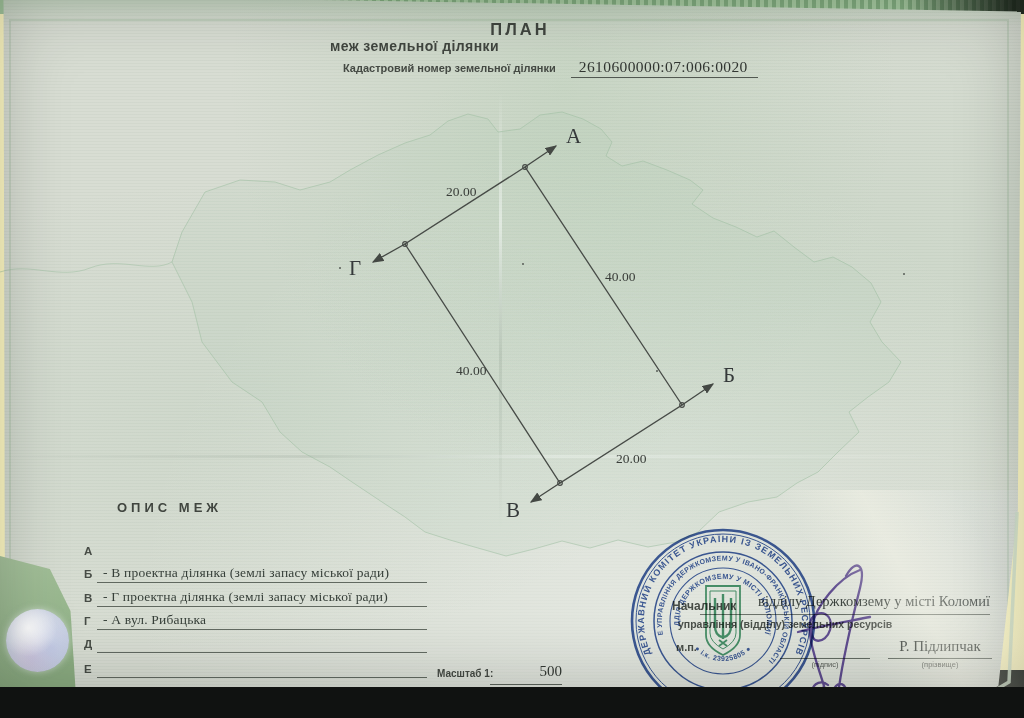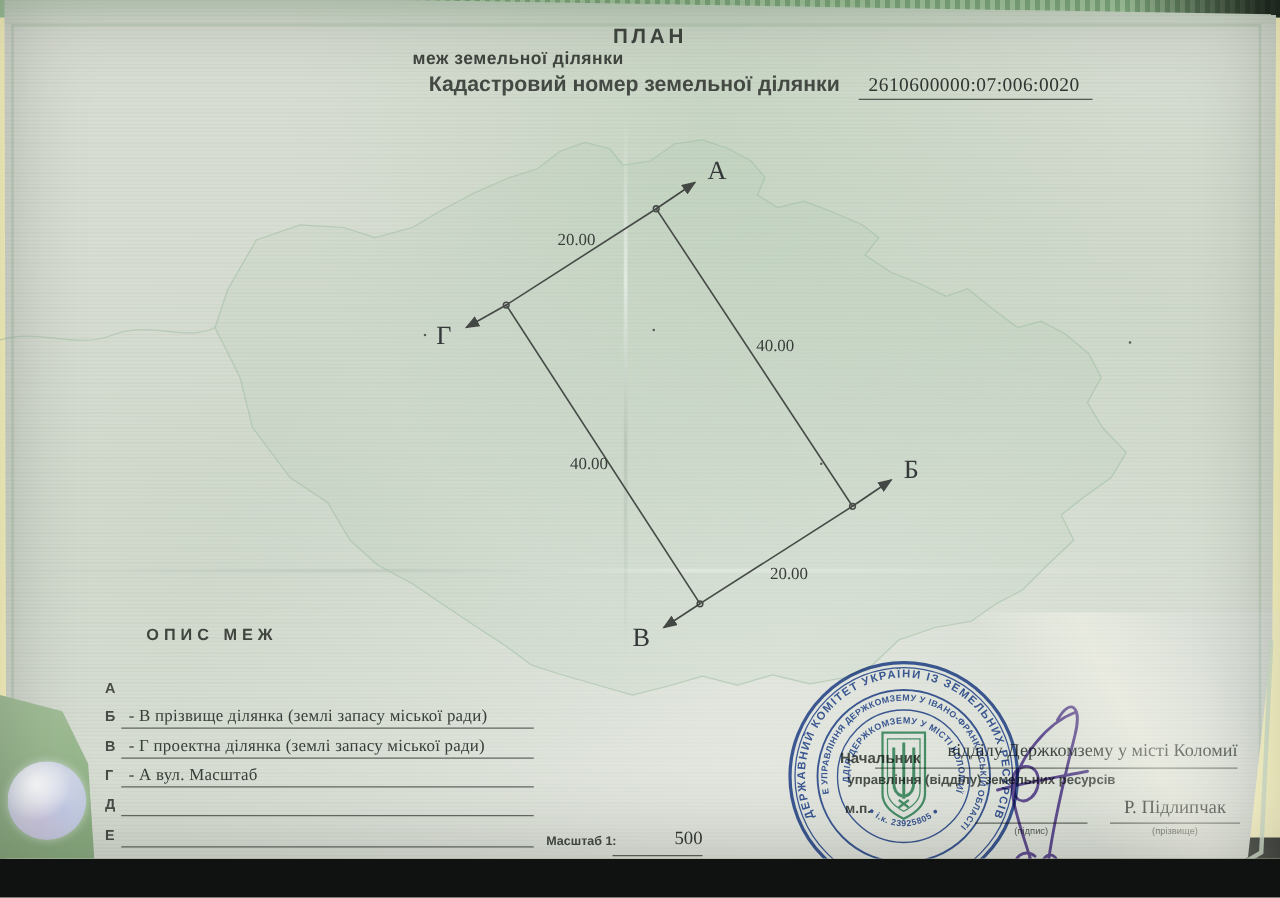--- a/index.html
+++ b/index.html
@@ -72,21 +72,21 @@
     position:absolute;left:330px;top:20px;width:380px;text-align:center;
     font-size:16.5px;font-weight:bold;letter-spacing:3px;color:#40453f;
   }
   .hdr-sub{
     position:absolute;left:330px;top:38px;width:380px;text-align:left;
     font-size:14px;font-weight:bold;letter-spacing:.4px;color:#40453f;
   }
   .kadastr{
     position:absolute;left:343px;top:58px;display:flex;align-items:baseline;
   }
-  .kadastr-label{font-size:17px;font-weight:bold;color:#454a44;}
+  .kadastr-label{font-size:11px;font-weight:bold;color:#454a44;}
   .kadastr-num{
     font-family:"Liberation Serif",serif;font-size:15.5px;color:#323632;
     border-bottom:1.2px solid rgba(60,66,60,.85);padding:0 10px 1px 8px;margin-left:15px;letter-spacing:.4px;
   }
   
   .diagram{position:absolute;left:0;top:0;width:1024px;height:718px;}
   .dim-label{font-family:"Liberation Serif",serif;font-size:13.5px;fill:#393d39;}
   .pt-label{font-family:"Liberation Serif",serif;font-size:21px;fill:#35393a;}
   
   .opys{
@@ -197,29 +197,29 @@
     <text class="dim-label" x="605" y="281">40.00</text>
     <text class="dim-label" x="456" y="375">40.00</text>
     <text class="dim-label" x="616" y="463">20.00</text>
   </svg>
 
   <div class="opys">ОПИС МЕЖ</div>
 
   <span class="b-letter" style="top:545px">А</span>
   <span class="b-letter" style="top:568px">Б</span>
   <div class="b-line" style="top:562px">
-    <span class="b-text">- В прізвище ділянка (землі запасу міської ради)</span>
+    <span class="b-text">- В проектна ділянка (землі запасу міської ради)</span>
   </div>
   <span class="b-letter" style="top:592px">В</span>
   <div class="b-line" style="top:586px">
     <span class="b-text">- Г проектна ділянка (землі запасу міської ради)</span>
   </div>
   <span class="b-letter" style="top:615px">Г</span>
   <div class="b-line" style="top:609px">
-    <span class="b-text">- А вул. Масштаб</span>
+    <span class="b-text">- А вул. Рибацька</span>
   </div>
   <span class="b-letter" style="top:638px">Д</span>
   <div class="b-line" style="top:632px">
     <span class="b-text"></span>
   </div>
   <span class="b-letter" style="top:663px">Е</span>
   <div class="b-line" style="top:657px">
     <span class="b-text"></span>
   </div>
 

